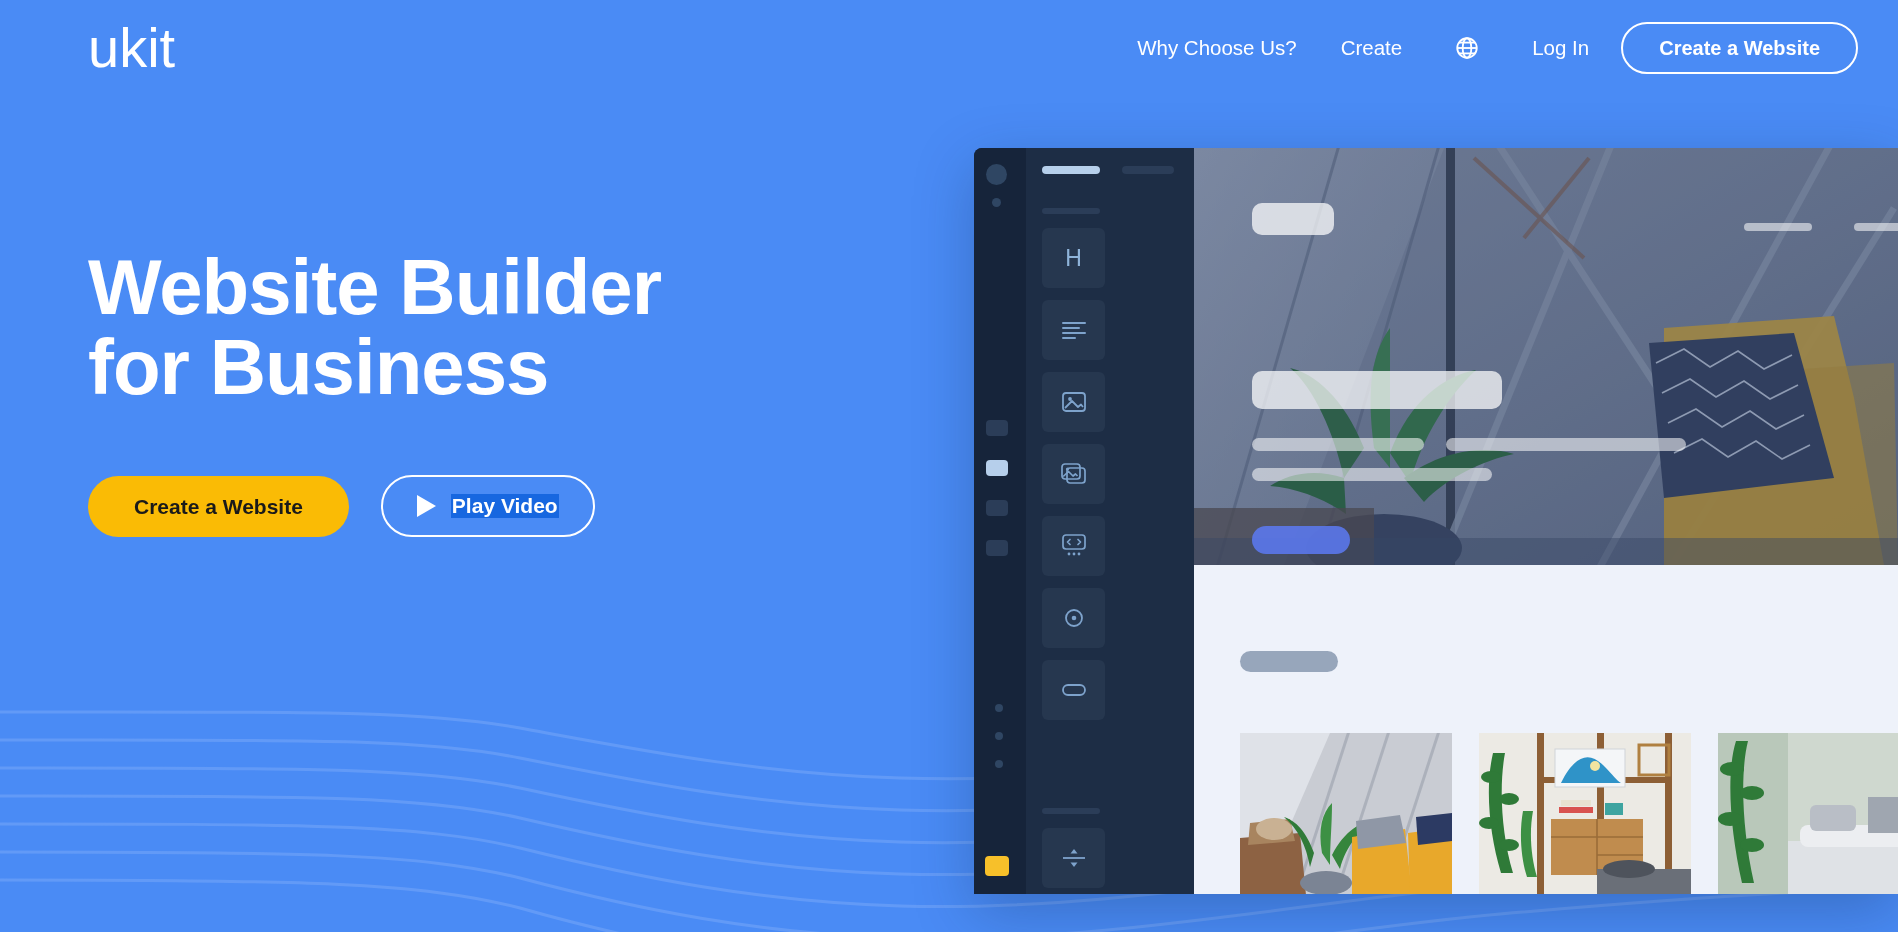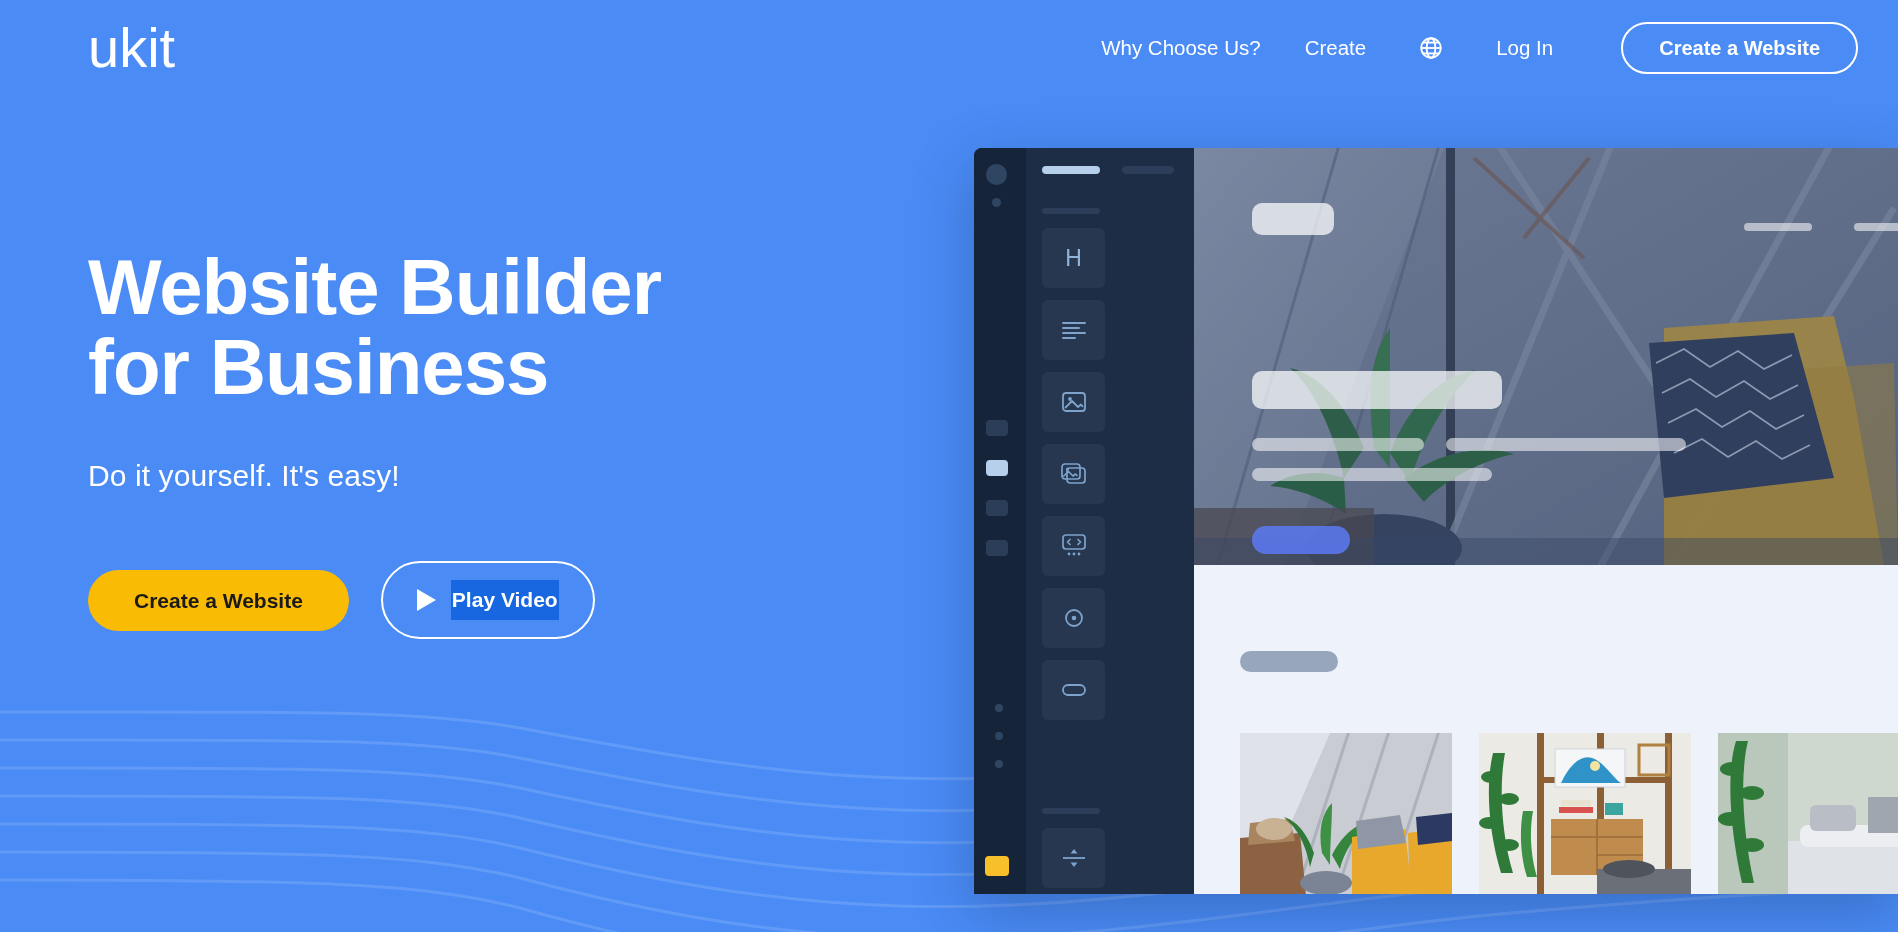--- a/index.html
+++ b/index.html
@@ -56,21 +56,21 @@
     text-decoration: none;
     white-space: nowrap;
   }
   .nav-gap-1 { margin-right: 44px; }
   .nav-globe {
     margin-left: 52px;
     margin-right: 52px;
     width: 26px; height: 26px;
     display: flex; align-items: center; justify-content: center;
   }
-  .nav-login { margin-right: 68px; }
+  .nav-login { margin-right: 32px; }
   .btn-outline {
     border: 2px solid #ffffff;
     border-radius: 40px;
     color: #ffffff;
     background: transparent;
     font-size: 20px;
     font-weight: bold;
     padding: 14px 36px;
     line-height: 1;
     cursor: pointer;
@@ -138,21 +138,21 @@
     margin-right: 15px;
     flex: none;
   }
   .play-label {
     color: #ffffff;
     font-size: 21px;
     font-weight: bold;
     background: #1767e0;
     white-space: nowrap;
     line-height: 1.05;
-    padding: 9px 1px;
+    padding: 1px 1px;
   }
 
   
   .editor {
     position: absolute;
     left: 974px;
     top: 148px;
     width: 924px;
     height: 746px;
     background: #1d2d45;
@@ -310,21 +310,20 @@
           <line x1="4.6" y1="17" x2="19.4" y2="17"></line>
         </svg>
       </span>
       <a class="nav-link nav-login" href="#">Log In</a>
       <button class="btn-outline">Create a Website</button>
     </div>
   </div>
 
   <div class="hero">
     <h1>Website Builder for Business</h1>
-    <div class="hero-sub">Do it yourself. It's easy!</div>
     <div class="hero-actions">
       <button class="btn-yellow">Create a Website</button>
       <div class="btn-play">
         <span class="play-tri"></span>
         <span class="play-label">Play Video</span>
       </div>
     </div>
   </div>
 
   <div class="editor">

